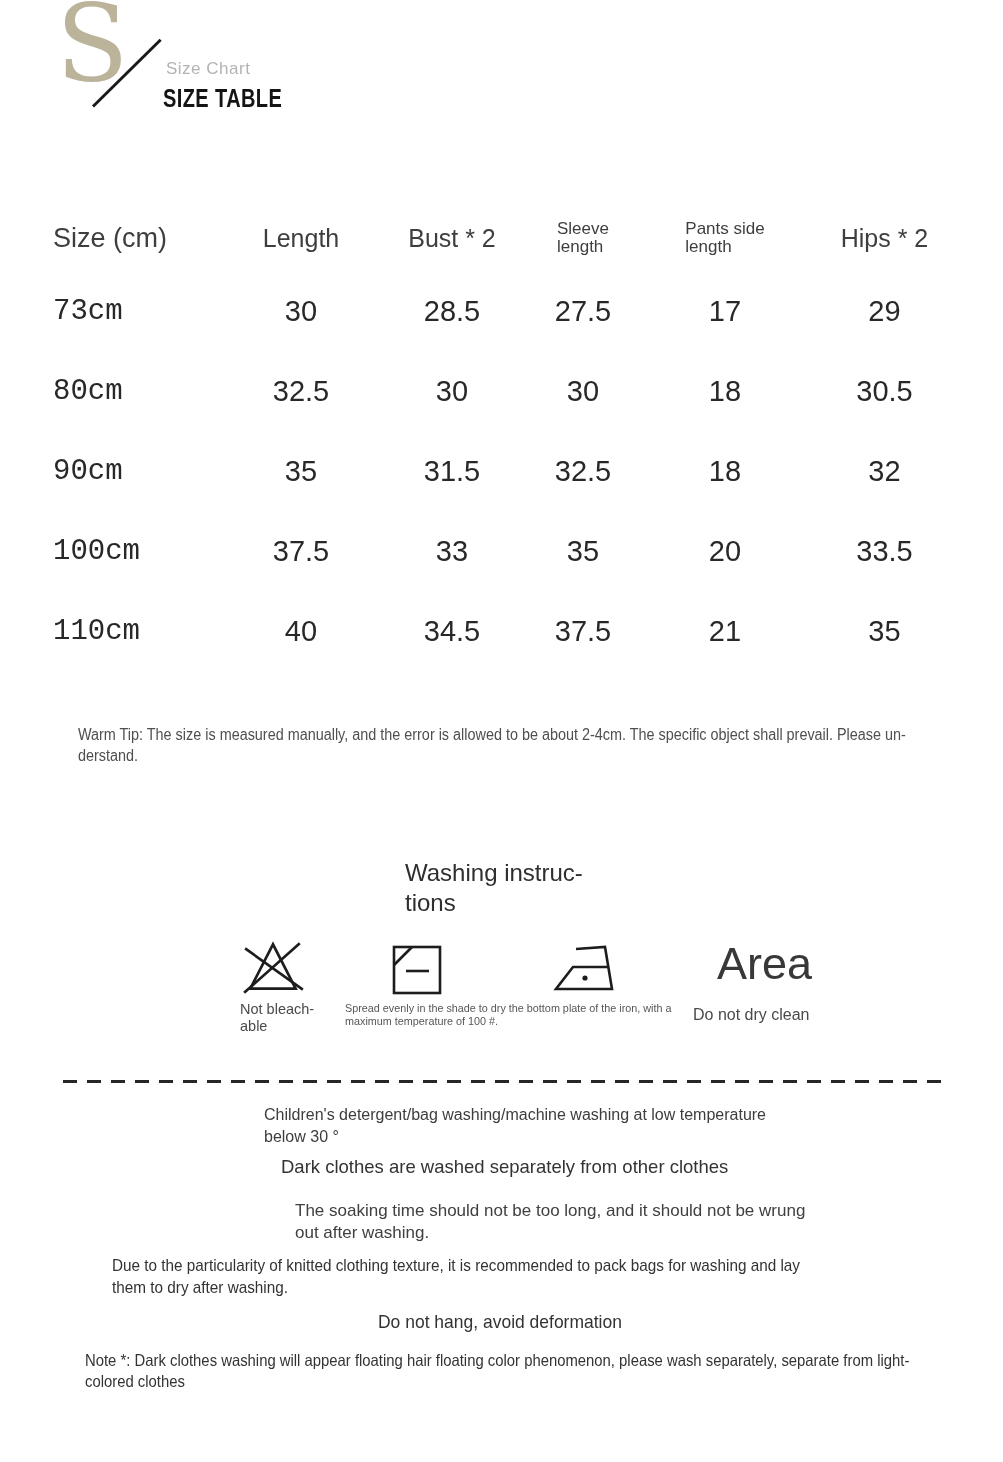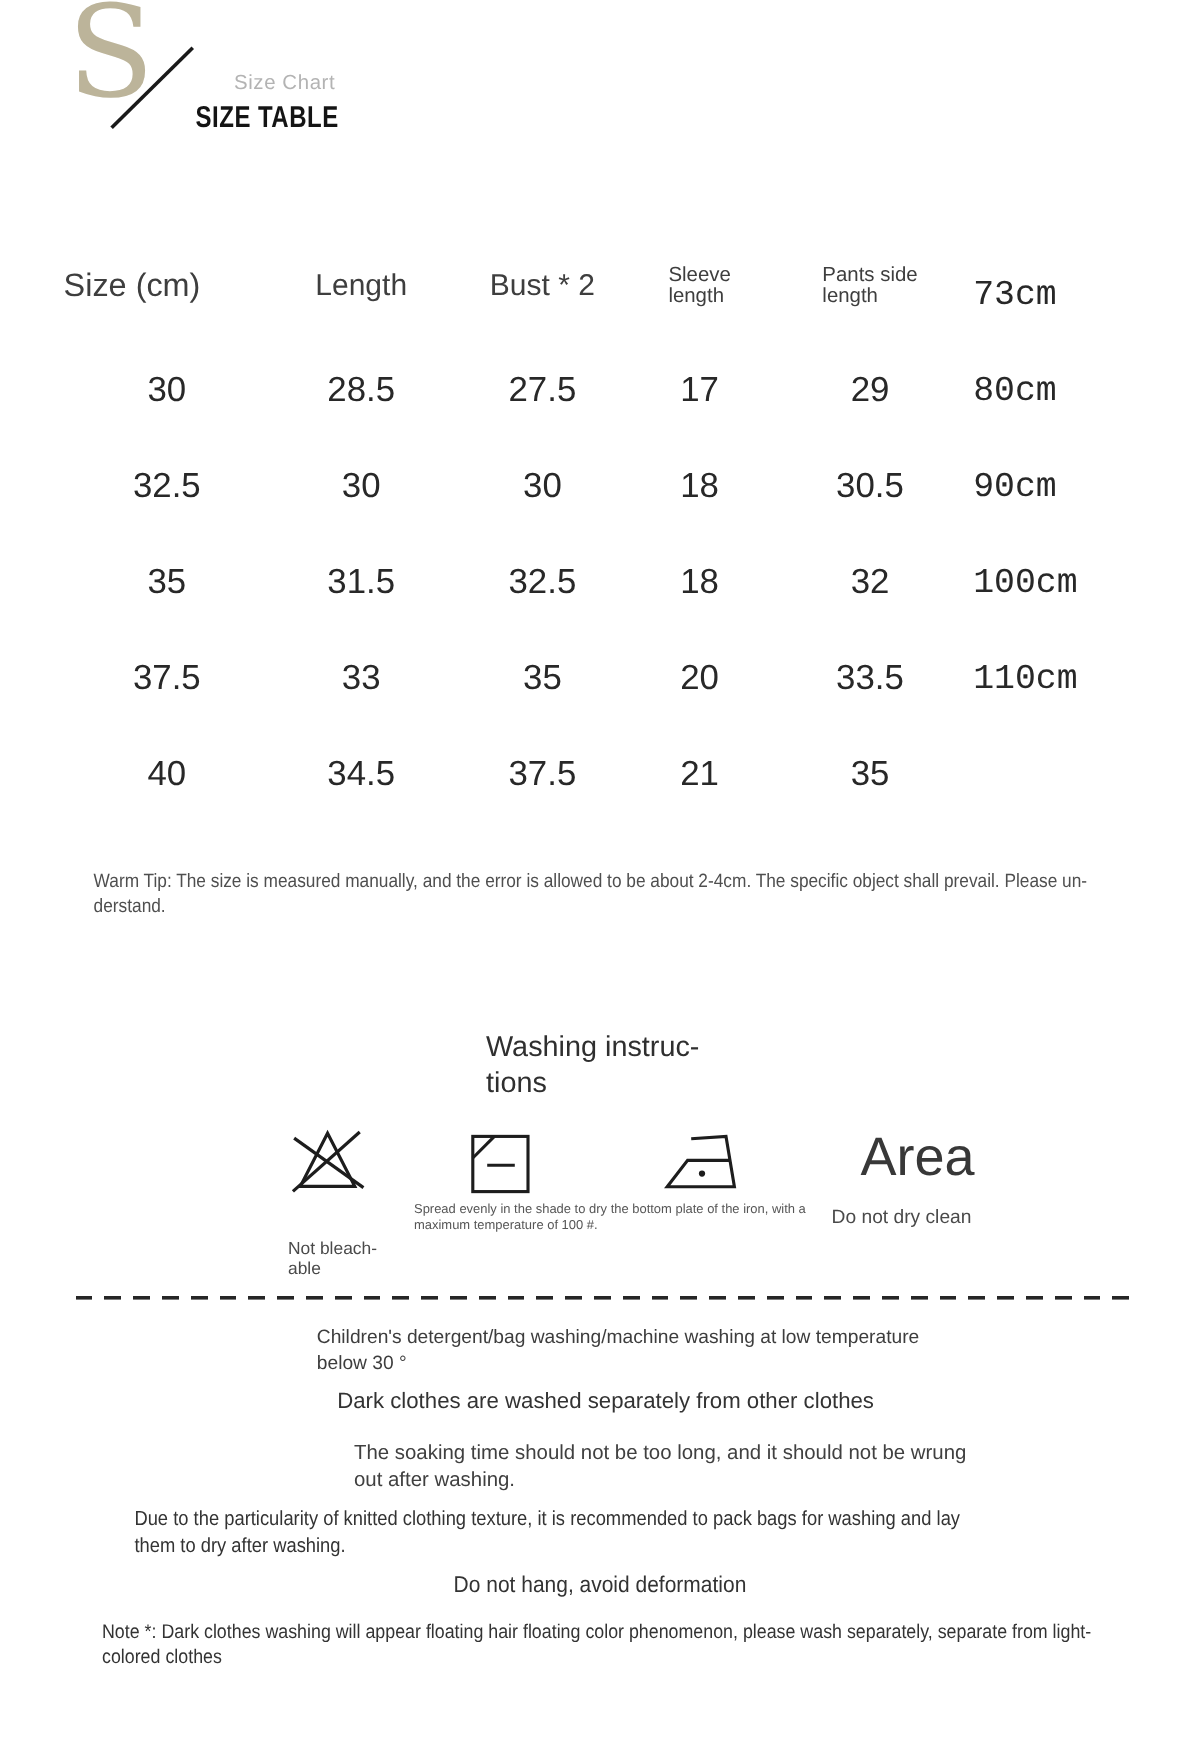--- a/index.html
+++ b/index.html
@@ -7,21 +7,21 @@
     width:1003px;height:1462px;background:#ffffff;position:relative;overflow:hidden;
     font-family:"Liberation Sans",sans-serif;color:#262626;
   }
   .abs{position:absolute;}
 
   
   .logo-s{left:56px;top:-20px;font-family:"DejaVu Serif","Liberation Serif",serif;
           font-size:106px;line-height:1.2;color:#bcb49a;}
   .logo-slash{left:93px;top:105px;width:95px;height:3px;background:#1a1a1a;
           transform:rotate(-44.6deg);transform-origin:0 50%;}
-  .logo-sub{left:166px;top:59px;font-size:17px;color:#b3b3b3;letter-spacing:0.5px;margin-left:29px;}
+  .logo-sub{left:166px;top:59px;font-size:17px;color:#b3b3b3;letter-spacing:0.5px;}
   .logo-title{left:163px;top:84px;font-size:25px;font-weight:bold;color:#141414;
           letter-spacing:0.5px;transform:scaleX(0.8);transform-origin:0 0;}
 
   
   .size-table{left:0;top:205px;width:1003px;padding-left:53px;display:grid;
           grid-template-columns:172px 152px 150px 112px 172px 147px;}
   .th{height:66px;display:flex;align-items:center;justify-content:center;
           font-size:25px;color:#3e3e3e;}
   .th.first{justify-content:flex-start;font-size:27px;}
   .th .two-line{white-space:pre;text-align:left;font-size:17px;line-height:1.08;}
@@ -31,21 +31,21 @@
 
   
   .warm-tip{left:78px;top:725px;font-size:16px;line-height:1.3;color:#4f4f4f;
           white-space:pre;transform:scaleX(0.9);transform-origin:0 0;}
 
   
   .wash-heading{left:405px;top:858px;font-size:24px;font-weight:normal;color:#2f2f2f;
           line-height:1.25;white-space:pre;margin:0;}
   .care-icon{stroke:#1d1d1d;fill:none;stroke-width:2.6;}
   .icon-bleach{left:241px;top:934px;}
-  .lbl-bleach{left:240px;top:1001px;font-size:14.5px;line-height:1.2;color:#4a4a4a;white-space:pre;margin-top:32px;}
+  .lbl-bleach{left:240px;top:1001px;font-size:14.5px;line-height:1.2;color:#4a4a4a;white-space:pre;}
   .icon-shade{left:391px;top:944px;}
   .lbl-shade{left:345px;top:1002px;font-size:10.8px;line-height:1.25;color:#565656;white-space:pre;}
   .icon-iron{left:549px;top:938px;}
   .area-word{left:683px;top:938px;font-size:45px;color:#383838;margin-left:34px;}
   .lbl-dryclean{left:693px;top:1006px;font-size:16px;color:#4a4a4a;}
 
   
   .dashed-divider{left:63px;top:1080px;width:884px;height:3px;
           background:repeating-linear-gradient(90deg,#262626 0 14px,transparent 14px 24px);}
 
@@ -73,20 +73,21 @@
   <div class="th">Length</div>
   <div class="th">Bust * 2</div>
   <div class="th">
       <span class="two-line">Sleeve
 length</span>
     </div>
   <div class="th">
       <span class="two-line">Pants side
 length</span>
     </div>
+  <div class="th">Hips * 2</div>
 
   <div class="td rowlabel">73cm</div>
   <div class="td">30</div>
   <div class="td">28.5</div>
   <div class="td">27.5</div>
   <div class="td">17</div>
   <div class="td">29</div>
 
   <div class="td rowlabel">80cm</div>
   <div class="td">32.5</div>

